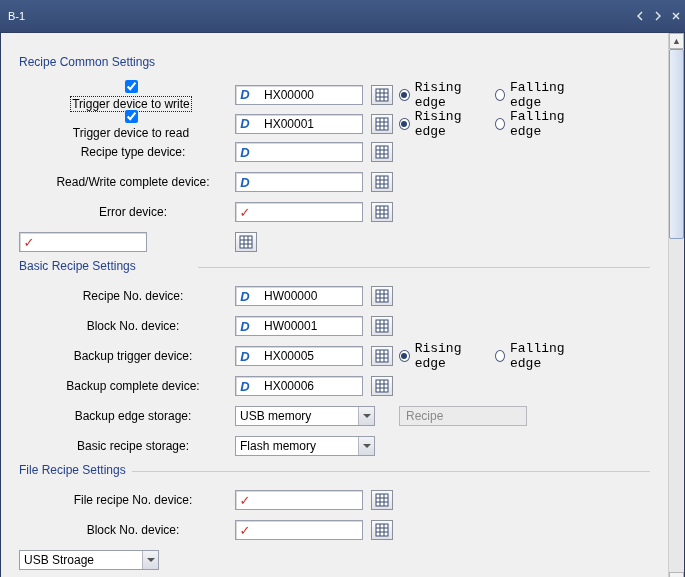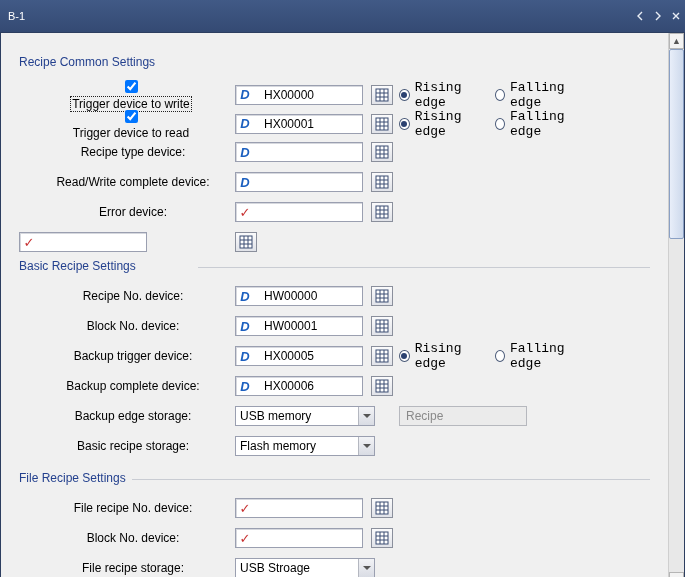--- a/index.html
+++ b/index.html
@@ -420,21 +420,21 @@
         </div>
       <div class="combo">
         <span class="combo-text">Flash memory</span>
         <span class="combo-btn"></span>
       </div>
       <div></div>
         <div></div>
         <div></div>
     </div>
 
-    <div class="section-title" style="margin-top:10px;text-align:center;">
+    <div class="section-title" style="margin-top:2px;text-align:center;">
       <span>File Recipe Settings</span>&nbsp;&nbsp;<div class="section-rule"></div>
     </div>
 
     <div class="row">
       <div class="label-cell">
           <span>File recipe No. device:</span>
         </div>
       <div class="dev-input">
         <span class="dev-icon chk">✓</span>
         <span class="dev-text"></span>
@@ -461,23 +461,20 @@
         <svg viewBox="0 0 14 14">
             <rect x="1" y="1" width="12" height="12" fill="#fff" stroke="#3a4d73"></rect>
             <path d="M1 5h12M1 9h12M5 1v12M9 1v12" stroke="#3a4d73" stroke-width="1"></path>
           </svg>
       </div>
       <div></div>
         <div></div>
     </div>
 
     <div class="row">
-      <div class="label-cell">
-          <span>File recipe storage:</span>
-        </div>
       <div class="combo">
         <span class="combo-text">USB Stroage</span>
         <span class="combo-btn"></span>
       </div>
       <div></div>
         <div></div>
         <div></div>
     </div>
 
   </div>

